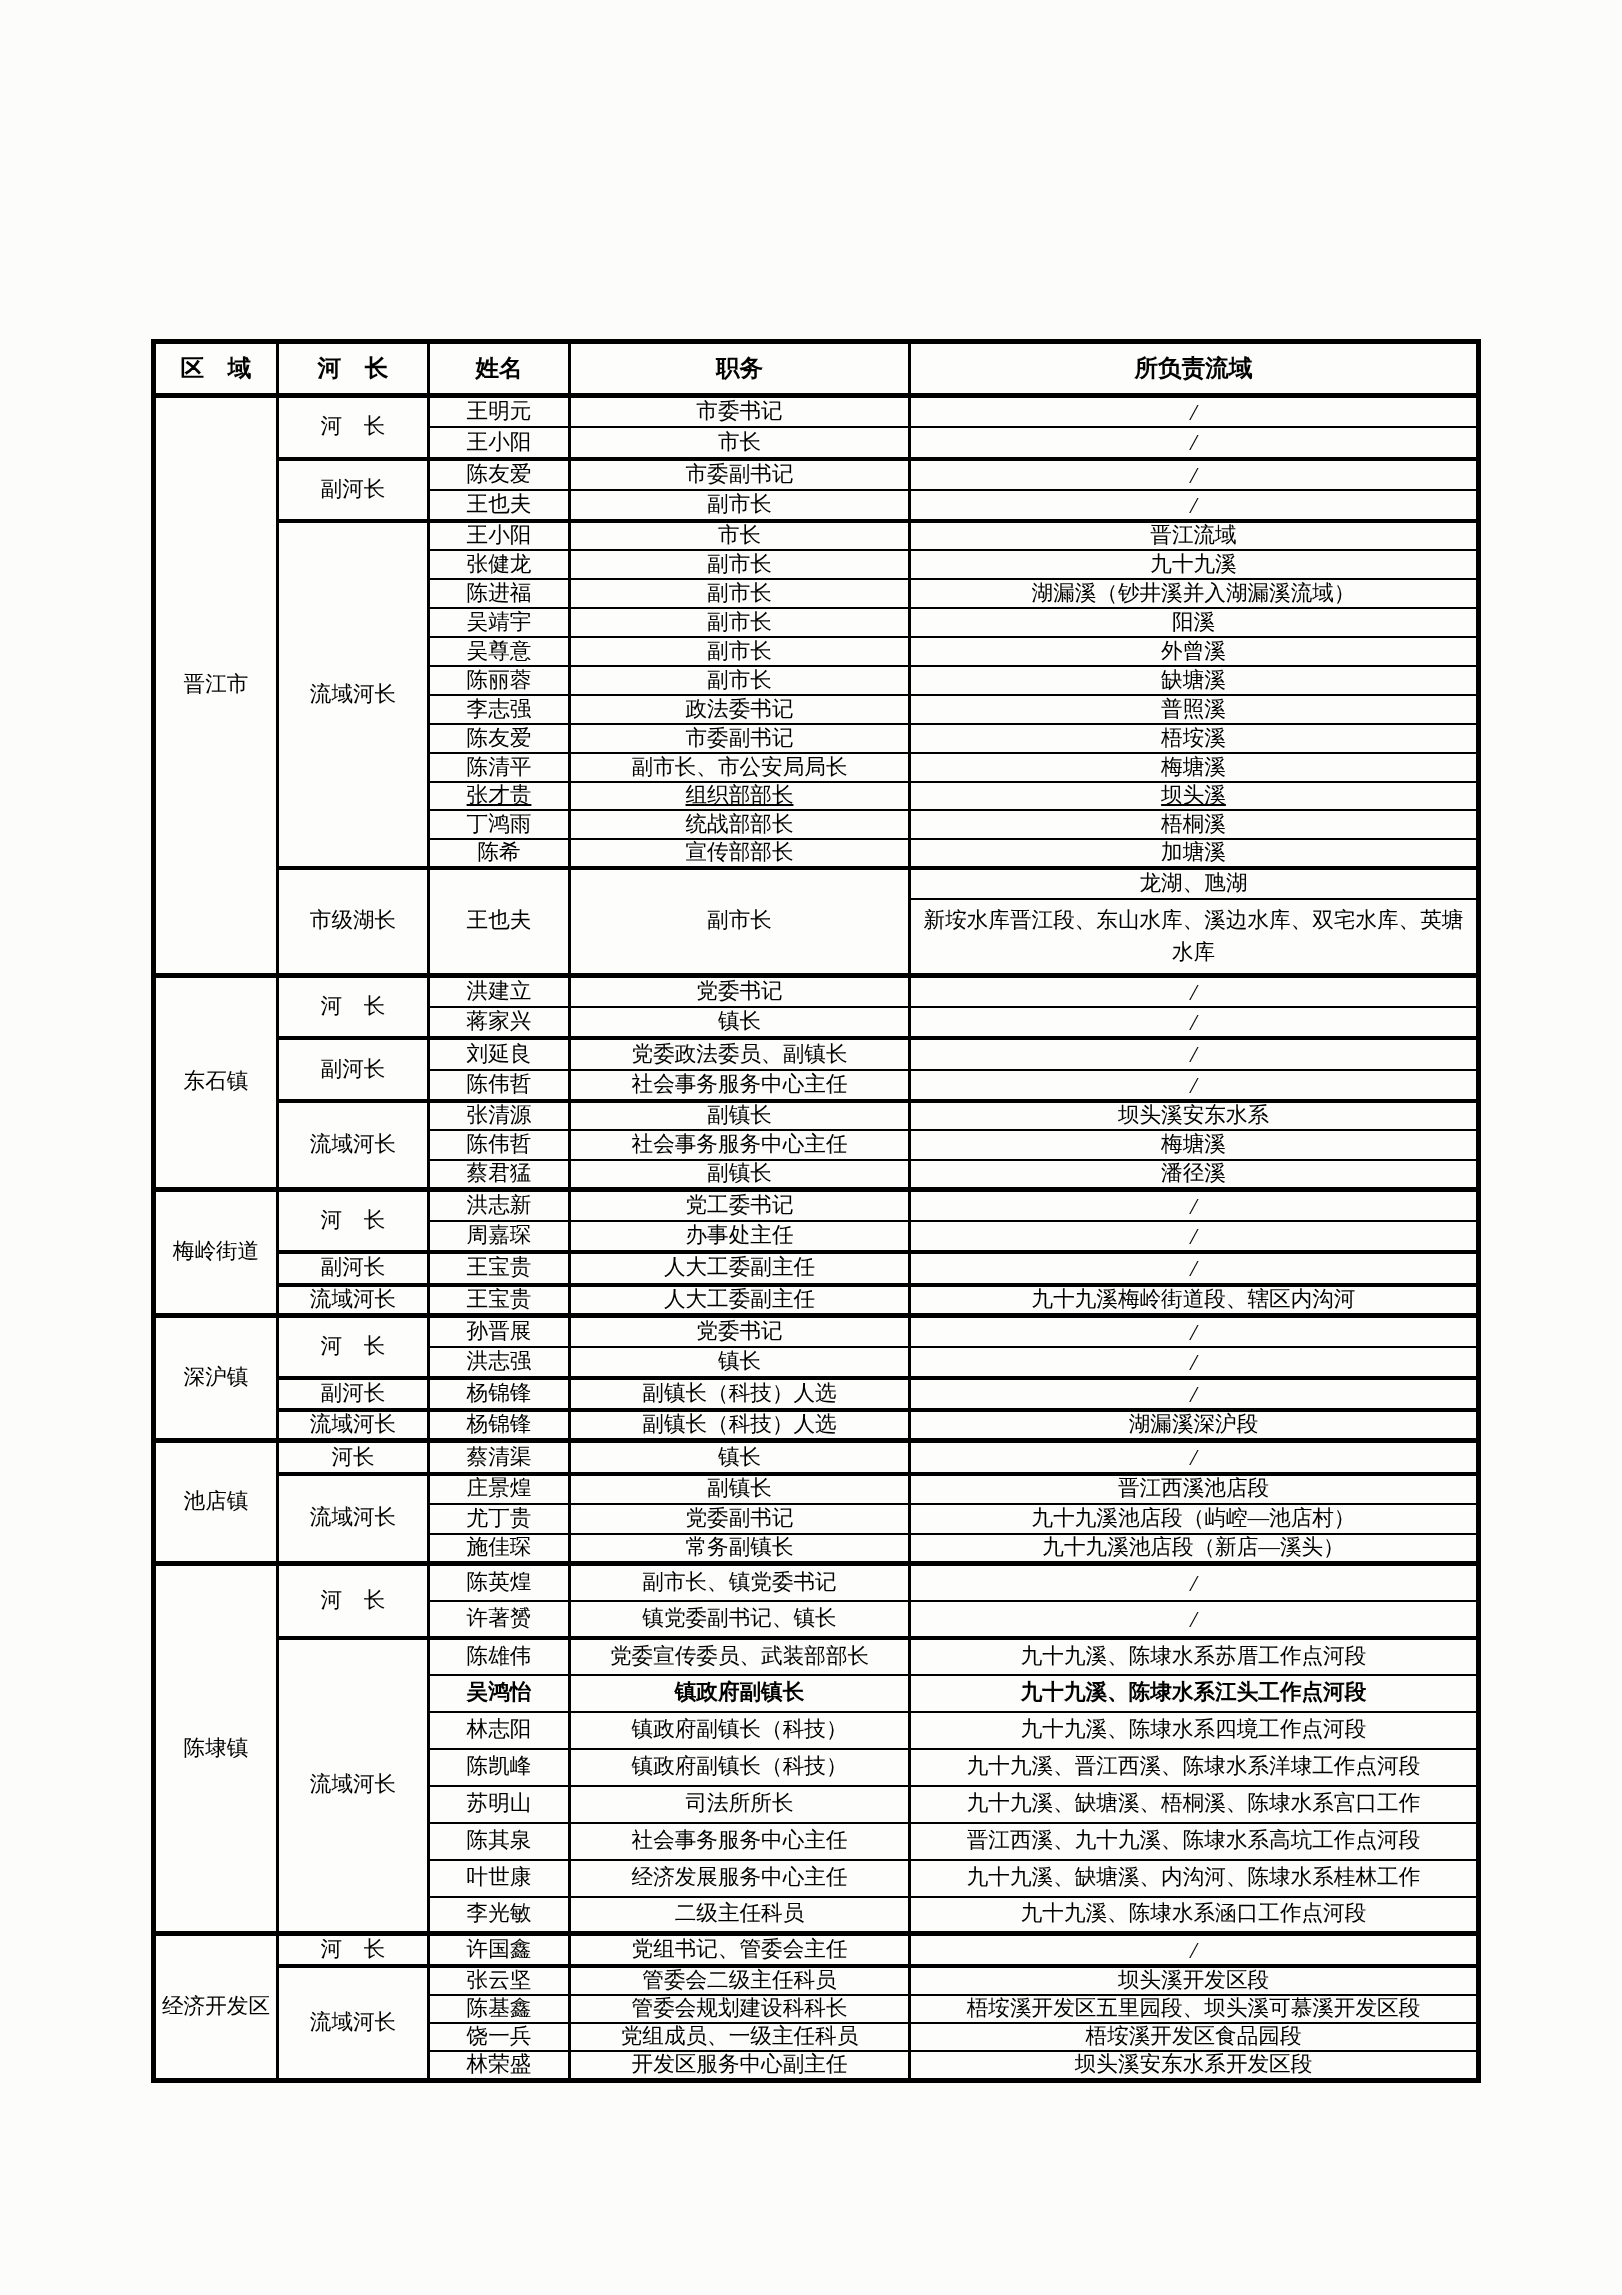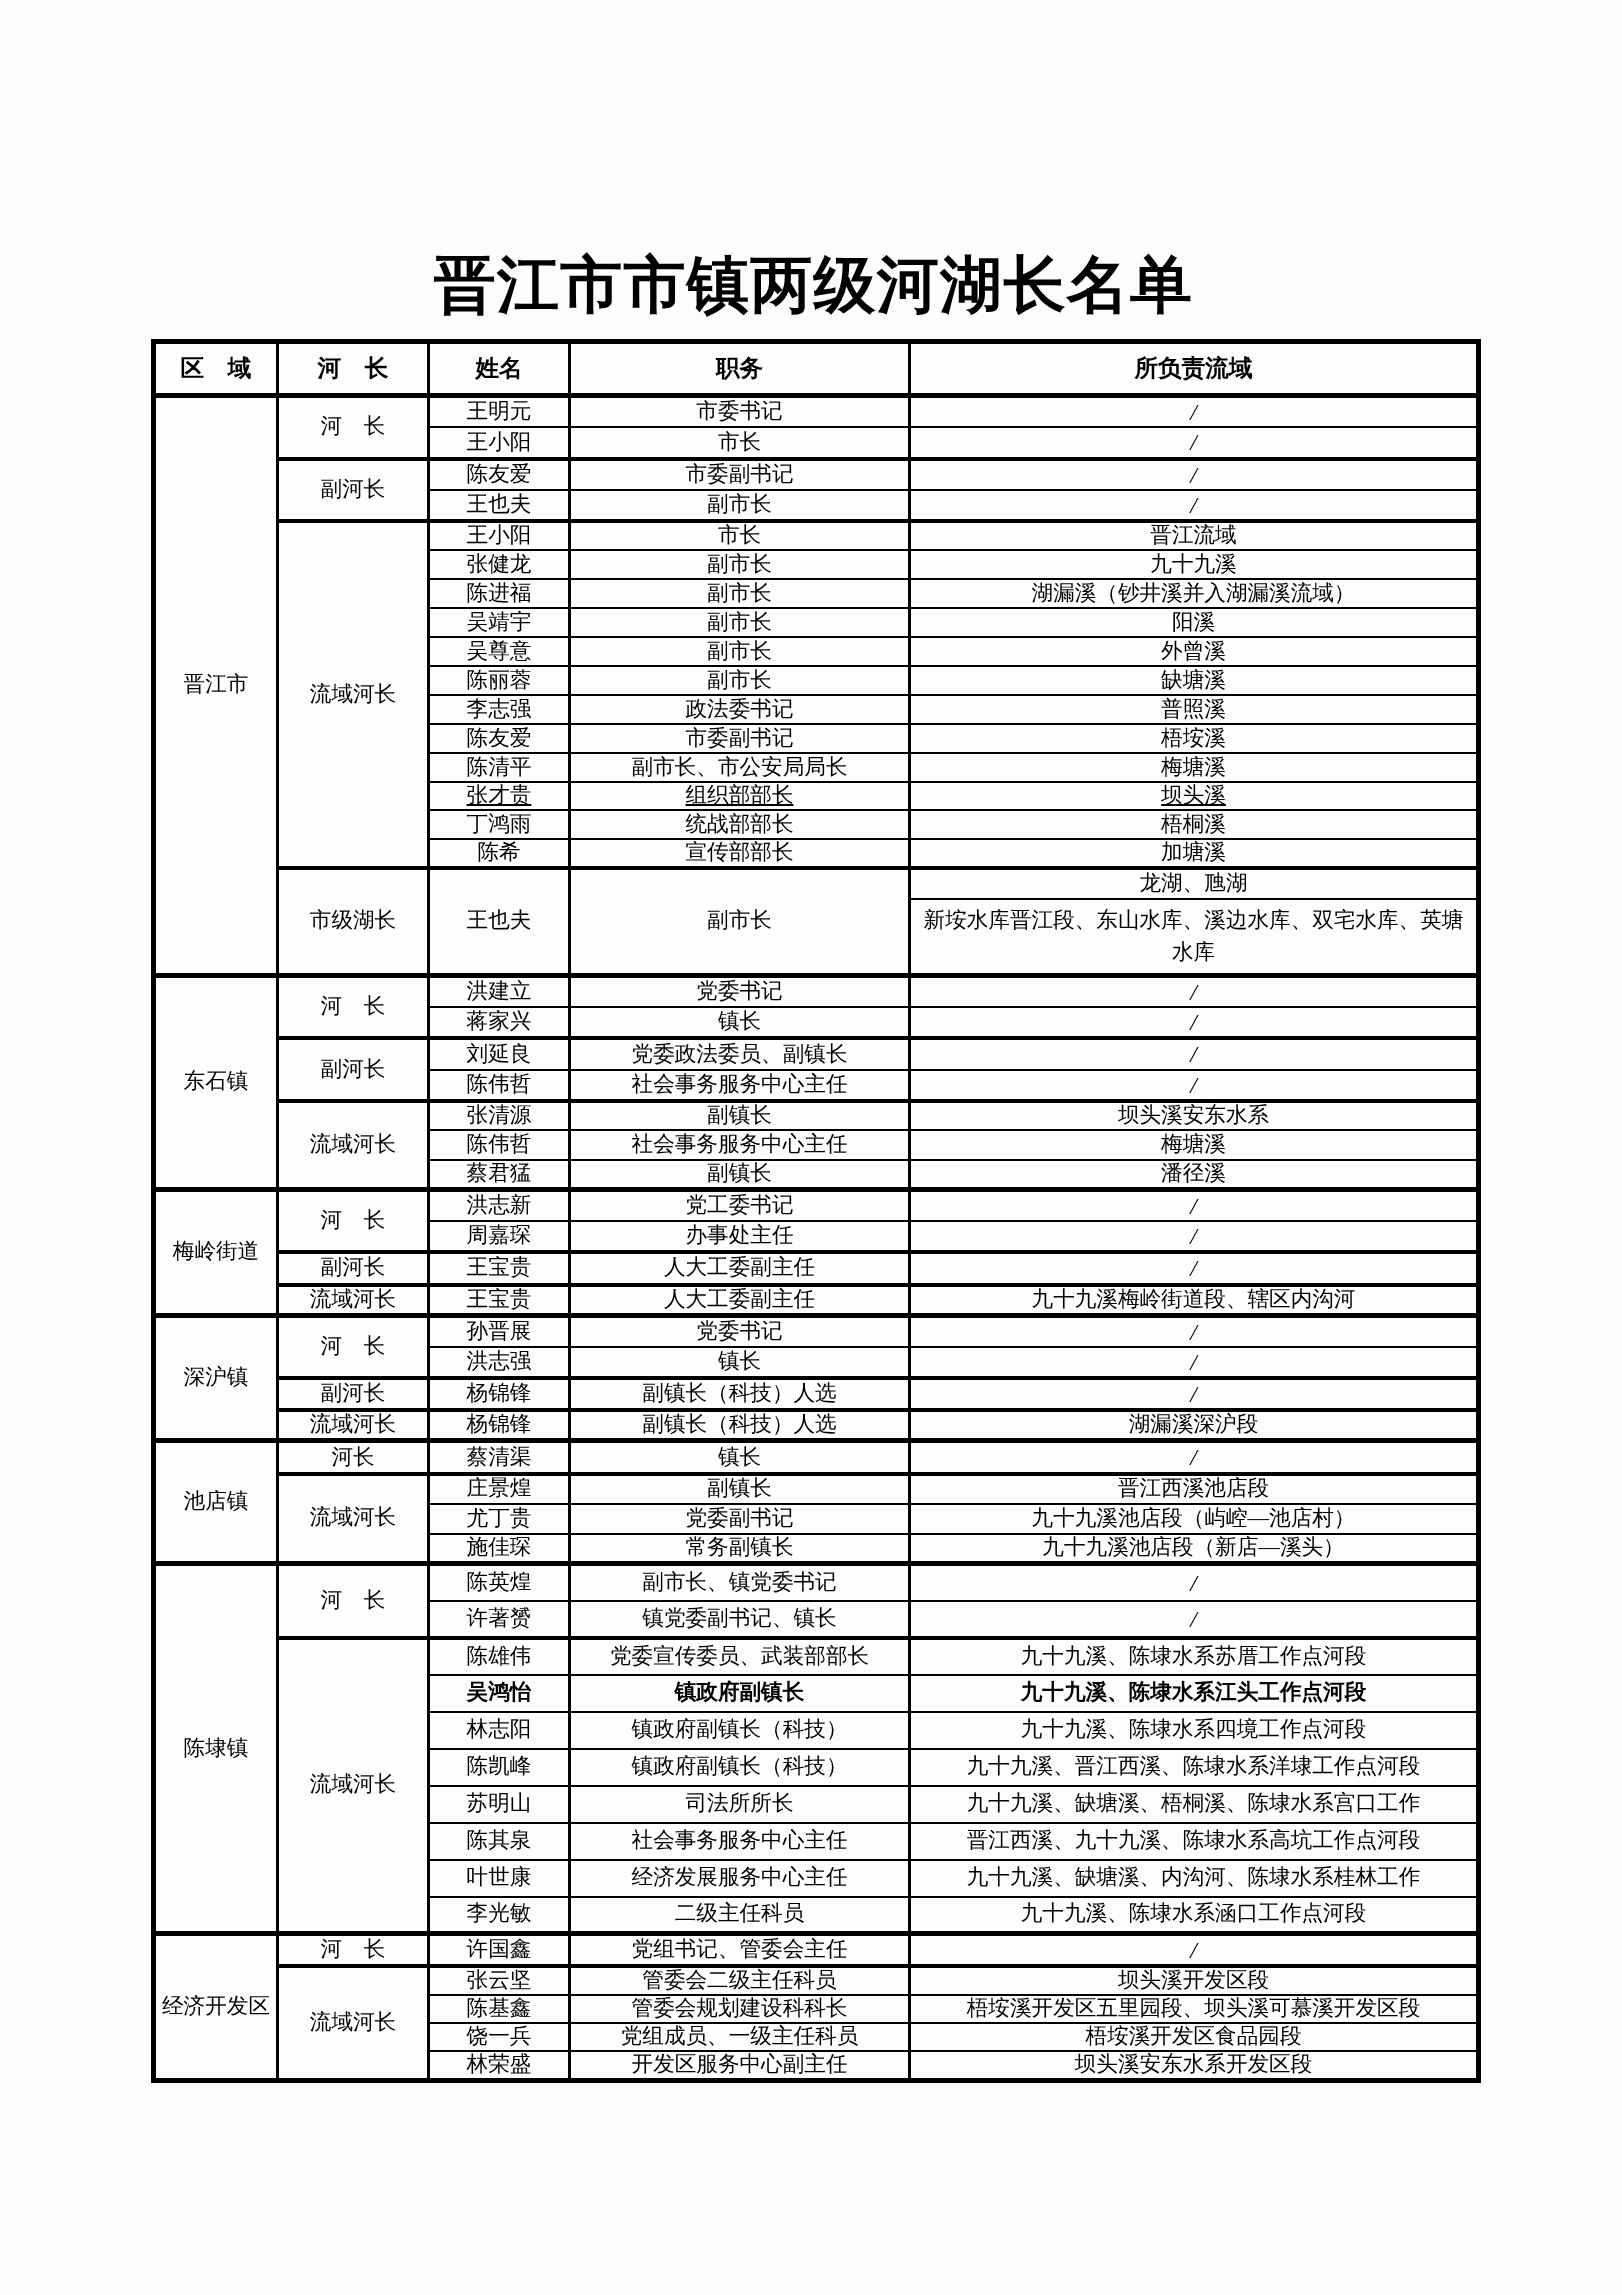--- a/index.html
+++ b/index.html
@@ -70,21 +70,20 @@
     text-align: center;
     font-size: 19.6px;
     letter-spacing: 2px;
   }
 </style>
 </head>
 <body>
 
 <div class="page">
 
-  <h1 class="title">晋江市市镇两级河湖长名单</h1>
 
   <table class="chief-table" id="main-table">
     <colgroup>
       <col style="width:124px">
       <col style="width:151px">
       <col style="width:141px">
       <col style="width:340px">
       <col style="width:569px">
     </colgroup>
     <thead>

